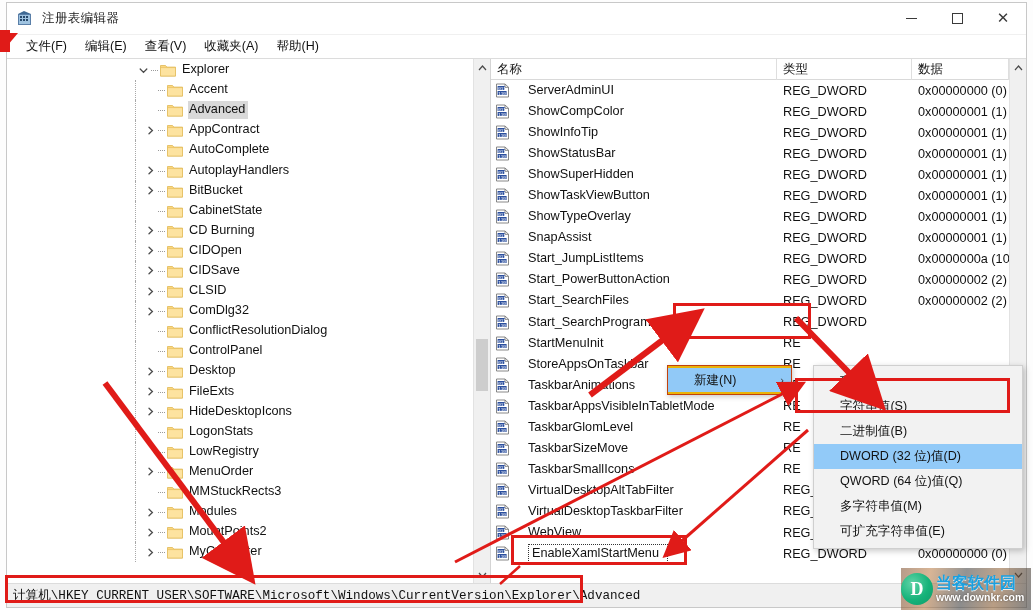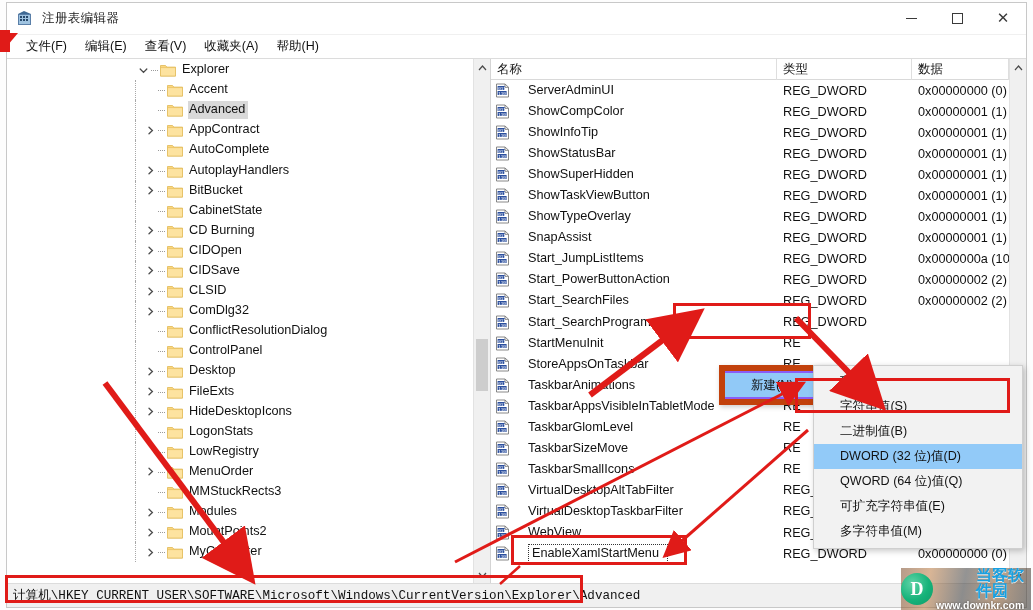--- a/index.html
+++ b/index.html
@@ -197,24 +197,24 @@
   .namebox { line-height: 15px; }
   .lrow.editing .namebox {
     border: 1px dotted #333;
     padding: 1px 8px 1px 3px;
     background: #ffffff;
   }
 
   
   .ctxmenu {
     position: absolute;
-    left: 712px; top: 306px;
+    left: 660px; top: 306px;
     width: 125px;
-    background: #8b5cf6;
-    border: 6px solid #c2410c;
+    background: #eab308;
+    border: 1px solid #c2410c;
     box-shadow: 1px 2px 5px rgba(0,0,0,.20);
     z-index: 40;
     padding: 2px 0;
   }
   .ctx-item {
     height: 24px;
     display: flex; align-items: center;
     padding-left: 26px; padding-right: 6px;
     font-size: 12.5px; color: #121212;
     position: relative;
@@ -281,21 +281,20 @@
     color: #ffffff; font-size: 18px; font-weight: bold;
     font-family: "Liberation Serif", serif;
     margin-right: 3px;
   }
   .wm-text { display: flex; flex-direction: column; line-height: 1; }
   .wm-cn {
     font-size: 16px; font-weight: bold;
     color: #1aa0e0;
     letter-spacing: 0px;
     text-shadow: 0 1px 0 rgba(255,255,255,.8);
-    margin-left: 40px;
   }
   .wm-url {
     font-size: 10.5px; color: #ffffff; font-weight: bold;
     margin-top: 1px;
     text-shadow: 0 0 2px rgba(0,0,0,.55);
     font-family: "Liberation Sans", sans-serif;
   }
   .wm-photo {
     position: absolute;
     right: 0; bottom: 0;
@@ -1225,24 +1224,24 @@
           <div class="sub-item">
             <span>二进制值(B)</span>
           </div>
           <div class="sub-item hl">
             <span>DWORD (32 位)值(D)</span>
           </div>
           <div class="sub-item">
             <span>QWORD (64 位)值(Q)</span>
           </div>
           <div class="sub-item">
+            <span>多字符串值(M)</span>
+          </div>
+          <div class="sub-item">
             <span>可扩充字符串值(E)</span>
-          </div>
-          <div class="sub-item">
-            <span>多字符串值(M)</span>
           </div>
         </div>
 
     </div>
 
     <div class="statusbar">
       <span>计算机\HKEY_CURRENT_USER\SOFTWARE\Microsoft\Windows\CurrentVersion\Explorer\Advanced</span>
     </div>
   </div>
 

